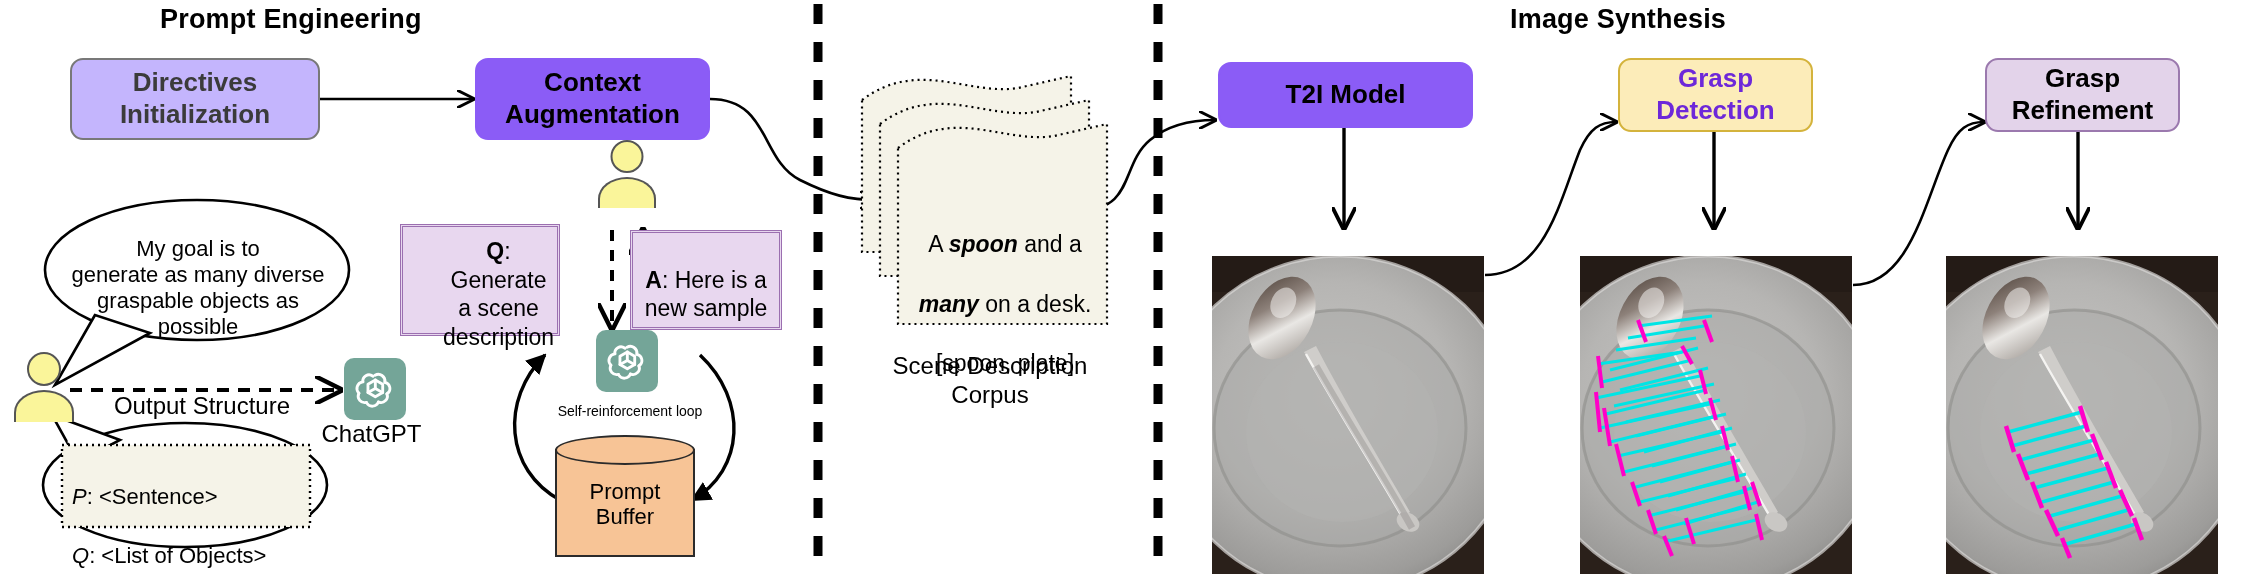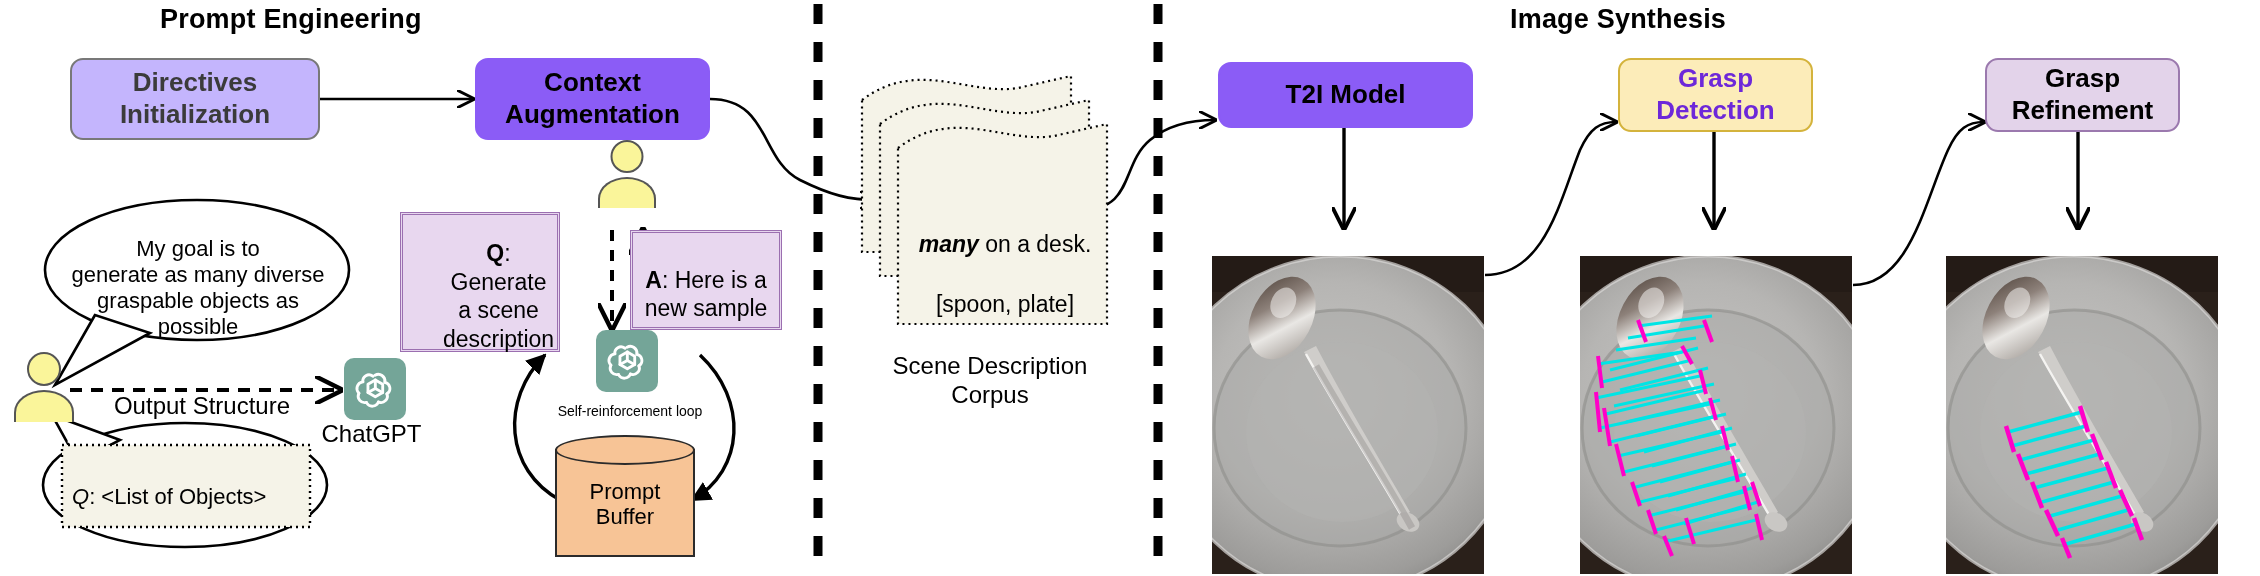--- a/index.html
+++ b/index.html
@@ -233,20 +233,21 @@
 Refinement</div>
 
   <div class="bubble-text" style="left:52px; top:212px; width:292px;">My goal is to
 generate as many diverse
 graspable objects as
 possible</div>
 
   <div class="abs small-label" style="left:92px; top:392px; width:220px; font-size:24px;">Output Structure</div>
 
   <div class="struct-text" style="left:72px; top:452px; width:250px;">
+    <div><em>P</em><span>: &lt;Sentence&gt;</span></div>
     <div><em>Q</em><span>: &lt;List of Objects&gt;</span></div>
   </div>
 
   <div class="person" style="left:14px; top:352px; width:60px; height:70px;">
     <div class="head" style="width:34px;height:34px;"></div>
     <div class="body" style="width:60px;height:32px;"></div>
   </div>
 
   <div class="person" style="left:598px; top:140px; width:58px; height:68px;">
     <div class="head" style="width:33px;height:33px;"></div>
@@ -281,21 +282,21 @@
         <path d="M12.2 32.2 c-4.9 1.2 -9 -3.5 -7 -8 l.2 -.4"></path>
         <path d="M5.4 23.8 c-3.6 -3.5 -1.6 -9.4 3.2 -10.2 l.4 -.1"></path>
         <path d="M9 13.5 c-.7 -4.9 4.8 -8.2 8.9 -5.3 l.3 .3"></path>
         <path d="M13.6 15.6 l6.7 -3.8 6.7 3.8 0 7.6 -6.7 3.9 -6.7 -3.9 z"></path>
         <path d="M20.3 11.8 l0 7.7 6.7 3.8"></path>
         <path d="M13.6 23.2 l6.7 -3.7"></path>
       </g>
     </svg>
   </div>
 
-  <div class="abs qabox" style="left:400px; top:212px; width:160px; height:140px;padding-left:44px;">
+  <div class="abs qabox" style="left:400px; top:224px; width:160px; height:112px;padding-left:44px;">
     <div style="white-space:pre-line;">
       <b>Q</b><span>: Generate
 a scene
 description</span>
     </div>
   </div>
 
   <div class="abs qabox" style="left:630px; top:230px; width:152px; height:100px;">
     <div style="white-space:pre-line;">
       <b>A</b><span>: Here is a
@@ -313,20 +314,21 @@
   </div>
 
   <div>
     <svg class="abs" width="300" height="290" viewBox="0 0 300 290" style="left:858px; top:62px;">
       <path d="M4 38 C 60 -4 110 34 160 26 L 213 14 L 213 190 L 4 190 Z" fill="#f5f3e8" stroke="#000" stroke-width="2.2" stroke-dasharray="2 4"></path>
       <path d="M22 62 C 78 20 128 58 178 50 L 231 38 L 231 214 L 22 214 Z" fill="#f5f3e8" stroke="#000" stroke-width="2.2" stroke-dasharray="2 4"></path>
       <path d="M40 86 C 96 44 146 82 196 74 L 249 62 L 249 262 L 40 262 Z" fill="#f5f3e8" stroke="#000" stroke-width="2.2" stroke-dasharray="2 4"></path>
     </svg>
 
     <div class="corpus-text" style="left:900px; top:200px; width:210px;">
+      <div><span>A </span><i>spoon</i><span> and a</span></div>
       <div><i>many</i><span> on a desk.</span></div>
       <div>[spoon, plate]</div>
     </div>
 
     <div class="abs plain" style="left:862px; top:352px; width:256px;">Scene Description
 Corpus</div>
   </div>
 
   <div class="photo" style="left:1212px; top:256px; width:272px; height:318px;">
     <svg width="272" height="318" viewBox="0 0 272 318">

